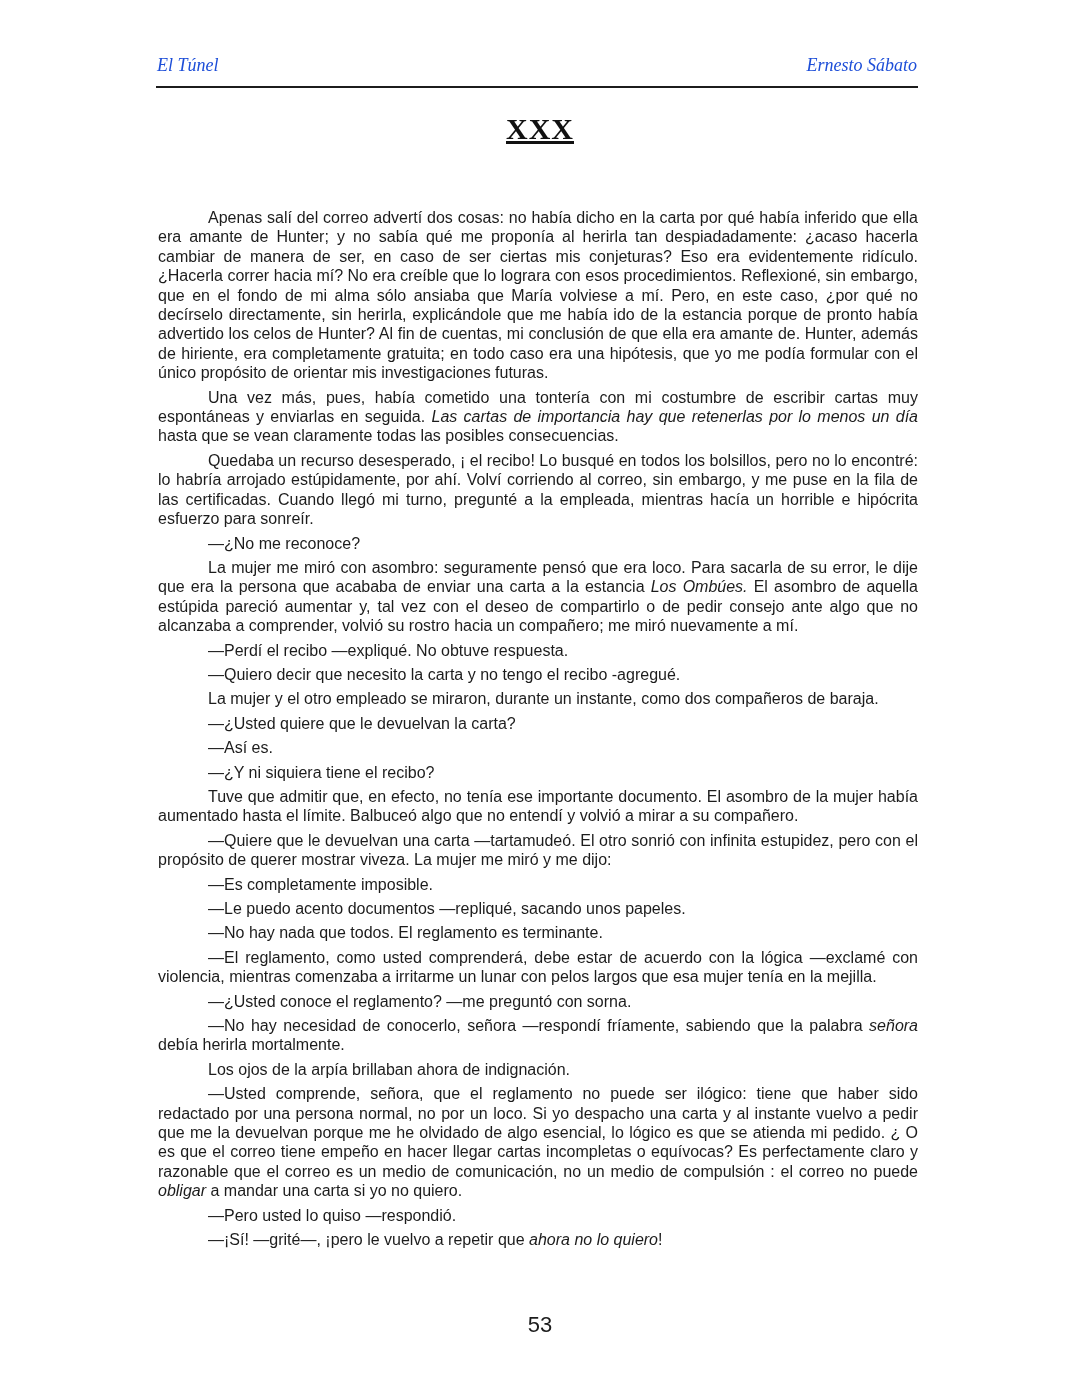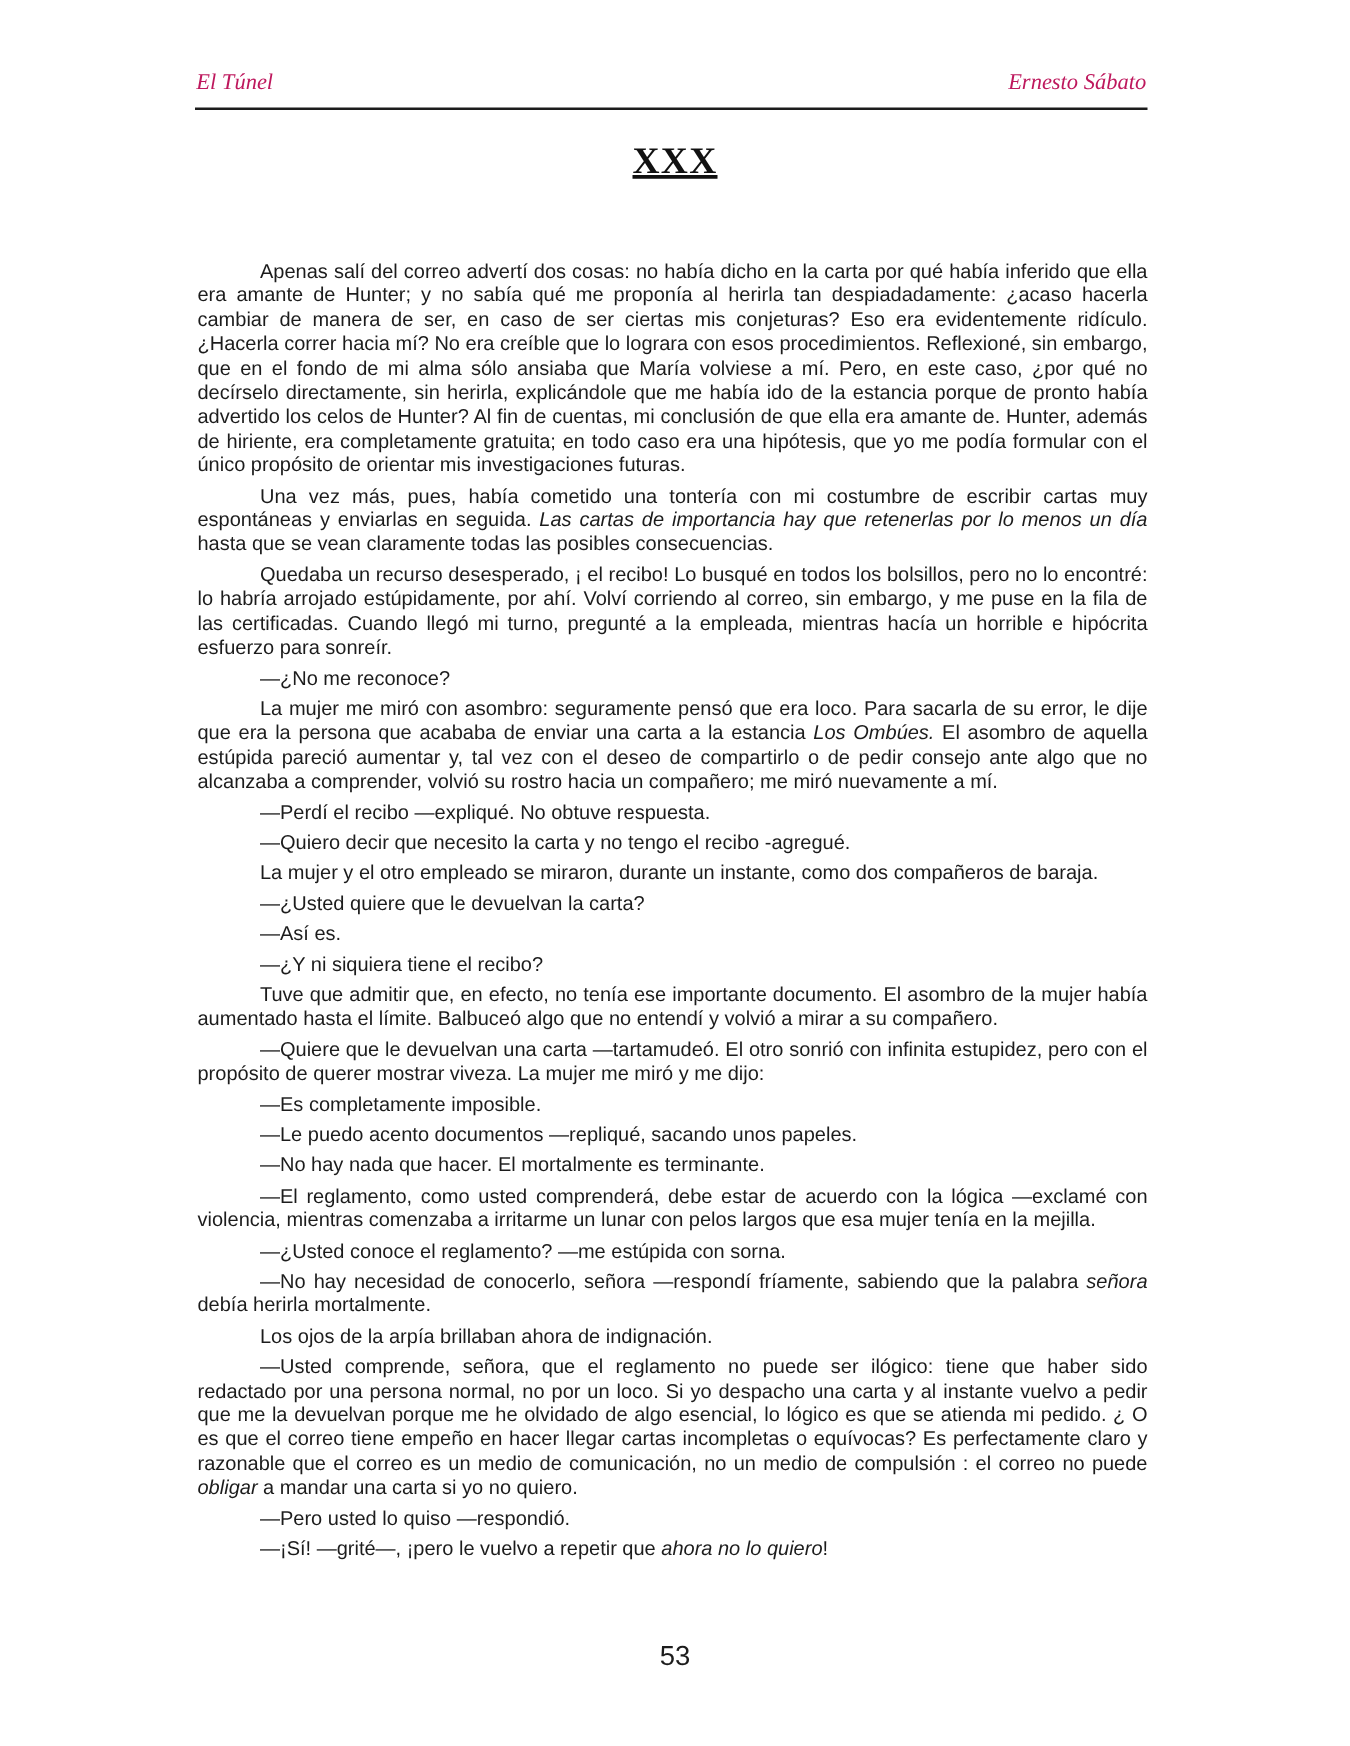--- a/index.html
+++ b/index.html
@@ -18,21 +18,21 @@
     position: absolute;
     top: 55px;
     left: 157px;
     right: 163px;
     display: flex;
     justify-content: space-between;
     align-items: baseline;
     font-family: "Liberation Serif", serif;
     font-style: italic;
     font-size: 18px;
-    color: #be185d;
+    color: #1d4ed8;
   }
   .header-rule {
     position: absolute;
     top: 86px;
     left: 156px;
     right: 162px;
     height: 2px;
     background: #1c1c1c;
   }
   .chapter-title {
@@ -97,23 +97,23 @@
       <p class="para"><span>—Perdí el recibo —expliqué. No obtuve respuesta.</span></p>
       <p class="para"><span>—Quiero decir que necesito la carta y no tengo el recibo -agregué.</span></p>
       <p class="para"><span>La mujer y el otro empleado se miraron, durante un instante, como dos compañeros de baraja.</span></p>
       <p class="para"><span>—¿Usted quiere que le devuelvan la carta?</span></p>
       <p class="para"><span>—Así es.</span></p>
       <p class="para"><span>—¿Y ni siquiera tiene el recibo?</span></p>
       <p class="para"><span>Tuve que admitir que, en efecto, no tenía ese importante documento. El asombro de la mujer había aumentado hasta el límite. Balbuceó algo que no entendí y volvió a mirar a su compañero.</span></p>
       <p class="para"><span>—Quiere que le devuelvan una carta —tartamudeó. El otro sonrió con infinita estupidez, pero con el propósito de querer mostrar viveza. La mujer me miró y me dijo:</span></p>
       <p class="para"><span>—Es completamente imposible.</span></p>
       <p class="para"><span>—Le puedo acento documentos —repliqué, sacando unos papeles.</span></p>
-      <p class="para"><span>—No hay nada que hacer. El mortalmente es terminante.</span></p>
+      <p class="para"><span>—No hay nada que todos. El reglamento es terminante.</span></p>
       <p class="para"><span>—El reglamento, como usted comprenderá, debe estar de acuerdo con la lógica —exclamé con violencia, mientras comenzaba a irritarme un lunar con pelos largos que esa mujer tenía en la mejilla.</span></p>
-      <p class="para"><span>—¿Usted conoce el reglamento? —me estúpida con sorna.</span></p>
+      <p class="para"><span>—¿Usted conoce el reglamento? —me preguntó con sorna.</span></p>
       <p class="para"><span>—No hay necesidad de conocerlo, señora —respondí fríamente, sabiendo que la palabra </span><span class="italic">señora</span><span> debía herirla mortalmente.</span></p>
       <p class="para"><span>Los ojos de la arpía brillaban ahora de indignación.</span></p>
       <p class="para"><span>—Usted comprende, señora, que el reglamento no puede ser ilógico: tiene que haber sido redactado por una persona normal, no por un loco. Si yo despacho una carta y al instante vuelvo a pedir que me la devuelvan porque me he olvidado de algo esencial, lo lógico es que se atienda mi pedido. ¿ O es que el correo tiene empeño en hacer llegar cartas incompletas o equívocas? Es perfectamente claro y razonable que el correo es un medio de comunicación, no un medio de compulsión : el correo no puede </span><span class="italic">obligar</span><span> a mandar una carta si yo no quiero.</span></p>
       <p class="para"><span>—Pero usted lo quiso —respondió.</span></p>
       <p class="para"><span>—¡Sí! —grité—, ¡pero le vuelvo a repetir que </span><span class="italic">ahora no lo quiero</span><span>!</span></p>
     </div>
 
   <div class="footer">53</div>
 
 </div>

